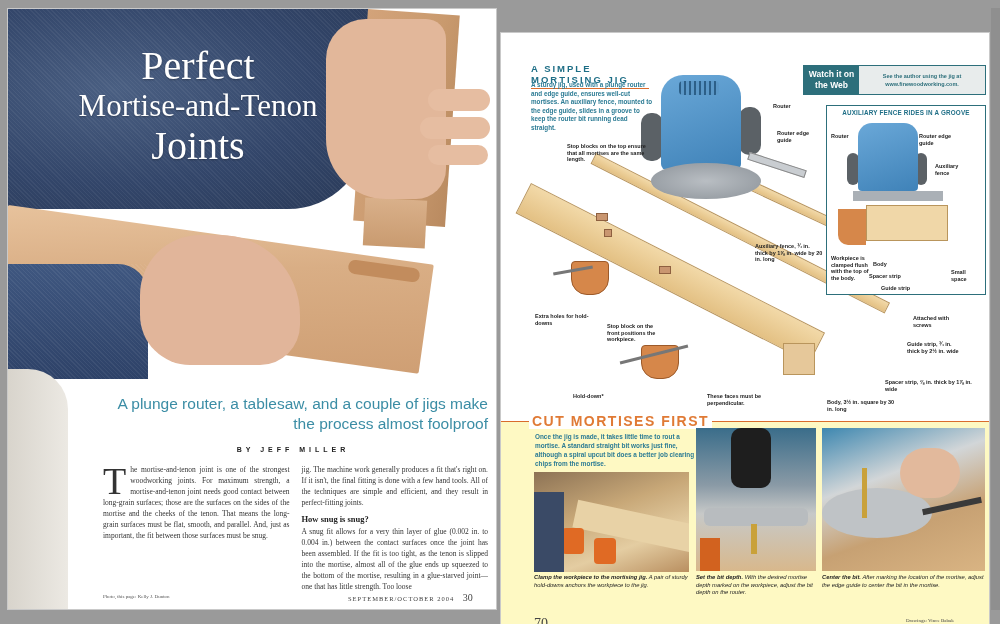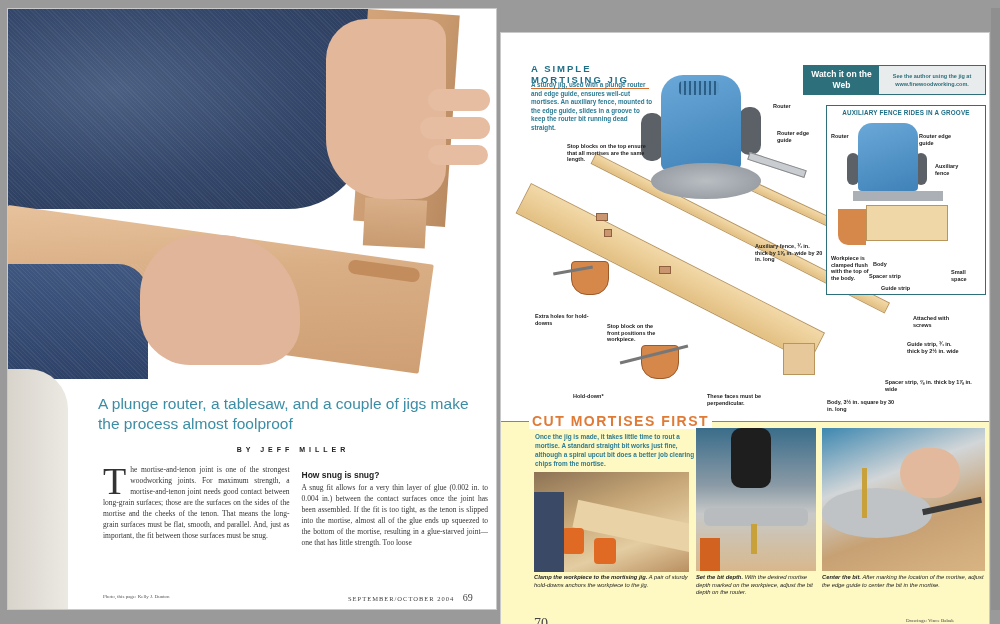--- a/index.html
+++ b/index.html
@@ -23,40 +23,40 @@
   .tenon { position: absolute; left: 356px; top: 190px; width: 62px; height: 48px; background: linear-gradient(180deg, #d9b08a, #c99b70); transform: rotate(3deg); }
   .board { position: absolute; left: 0; top: 196px; width: 430px; height: 110px; background: linear-gradient(170deg, #e7c29c 0%, #d9ae85 40%, #cf9f74 100%); transform: rotate(8deg); transform-origin: left top; border-radius: 2px; }
   .mortise-slot { position: absolute; left: 340px; top: 255px; width: 72px; height: 14px; background: #c28c5d; border-radius: 8px; transform: rotate(8deg); }
   .hand-bottom { position: absolute; left: 132px; top: 226px; width: 160px; height: 130px; background: #e1b59a; border-radius: 60px 80px 40px 50px; }
 
   .title-block { position: absolute; left: 40px; top: 35px; width: 300px; text-align: center; color: #ffffff; font-family: "Liberation Serif", serif; text-shadow: 0 1px 2px rgba(0,0,0,0.3); }
   .title-1 { font-size: 40px; line-height: 44px; }
   .title-2 { font-size: 31px; line-height: 36px; }
   .title-3 { font-size: 40px; line-height: 44px; }
 
-  .deck { position: absolute; left: 90px; top: 385px; width: 390px; text-align: left; color: #3b8da5; font-size: 15.5px; line-height: 20px; }
+  .deck { position: absolute; left: 90px; top: 385px; width: 390px; text-align: right; color: #3b8da5; font-size: 15.5px; line-height: 20px; }
   .byline { position: absolute; left: 90px; top: 437px; width: 390px; text-align: center; font-size: 7px; font-weight: bold; letter-spacing: 4px; color: #222; }
 
   .body-cols { position: absolute; left: 95px; top: 455px; width: 385px; display: flex; gap: 12px; font-family: "Liberation Serif", serif; font-size: 7.5px; line-height: 11px; color: #333; text-align: justify; }
   .col { flex: 1; }
   .dropcap { float: left; font-size: 38px; line-height: 30px; margin: 2px 4px 0 0; color: #333; font-family: "Liberation Serif", serif; }
   .para-indent { text-indent: 10px; }
-  .subhead { font-family: Liberation Sans, sans-serif; font-weight: bold; font-size: 8.5px; color: #222; margin: 6px 0 1px; }
+  .subhead { font-family: Liberation Serif, serif; font-weight: bold; font-size: 8.5px; color: #222; margin: 6px 0 1px; }
 
   .photo-credit { position: absolute; left: 95px; top: 585px; font-family: "Liberation Serif", serif; font-size: 5px; color: #555; }
   .folio-left { position: absolute; left: 340px; top: 583px; font-family: "Liberation Serif", serif; font-size: 6.5px; letter-spacing: 1px; color: #444; }
   .folio-left .pg { font-size: 10px; margin-left: 6px; letter-spacing: 0; }
 
   
   .section-top { position: absolute; left: 0; top: 0; width: 488px; height: 388px; background: #ffffff; }
   .jig-heading { position: absolute; left: 30px; top: 30px; font-size: 9.5px; font-weight: bold; letter-spacing: 2px; color: #1e6e86; padding-bottom: 3px; border-bottom: 1.5px solid #d96c2c; width: 118px; }
   .jig-intro { position: absolute; left: 30px; top: 48px; width: 122px; font-size: 6.3px; line-height: 8.5px; font-weight: bold; color: #2b7b94; }
 
   .web-box { position: absolute; left: 302px; top: 32px; width: 183px; height: 30px; display: flex; border: 1px solid #2d6f7b; }
-  .web-left { width: 75px; background: #2d6f7b; color: #fff; font-size: 8.5px; font-weight: bold; text-align: center; line-height: 11px; padding-top: 3px; }
+  .web-left { width: 55px; background: #2d6f7b; color: #fff; font-size: 8.5px; font-weight: bold; text-align: center; line-height: 11px; padding-top: 3px; }
   .web-right { flex: 1; background: #e8ecec; color: #2d6f7b; font-size: 5.5px; font-weight: bold; text-align: center; line-height: 8px; padding-top: 6px; }
 
   .aux-box { position: absolute; left: 325px; top: 72px; width: 160px; height: 190px; border: 1.5px solid #2d6f7b; background: #ffffff; }
   .aux-title { font-size: 6.3px; font-weight: bold; color: #1e6e86; text-align: center; margin-top: 3px; letter-spacing: 0.2px; }
 
   .lbl { position: absolute; font-size: 5.5px; line-height: 6.5px; color: #222; font-weight: bold; }
 
   
   .router-body { position: absolute; left: 160px; top: 42px; width: 80px; height: 95px; background: linear-gradient(160deg, #6aa8d8, #3f82b8); border-radius: 22px 22px 6px 6px; }
   .router-vents { position: absolute; left: 178px; top: 48px; width: 40px; height: 14px; background: repeating-linear-gradient(90deg, #2c5f88 0 2px, #5b98c8 2px 5px); border-radius: 4px; }
@@ -113,40 +113,46 @@
     <div class="tenon"></div>
     <div class="hand-top"></div>
     <div class="finger" style="left:420px;top:80px;width:62px;height:22px;"></div>
     <div class="finger" style="left:412px;top:108px;width:70px;height:22px;"></div>
     <div class="finger" style="left:420px;top:136px;width:60px;height:20px;"></div>
     <div class="board"></div>
     <div class="mortise-slot"></div>
     <div class="arm-bottom"></div>
     <div class="hand-bottom"></div>
 
+    <div class="title-block">
+      <div class="title-1">Perfect</div>
+      <div class="title-2">Mortise-and-Tenon</div>
+      <div class="title-3">Joints</div>
+    </div>
   </div>
   <div class="apron"></div>
 
   <div class="deck">A plunge router, a tablesaw, and a couple of jigs make the process almost foolproof</div>
   <div class="byline">BY JEFF MILLER</div>
 
   <div class="body-cols">
     <div class="col">
       <p><span class="dropcap">T</span><span>he mortise-and-tenon joint is one of the strongest woodworking joints. For maximum strength, a mortise-and-tenon joint needs good contact between long-grain surfaces; those are the surfaces on the sides of the mortise and the cheeks of the tenon. That means the long-grain surfaces must be flat, smooth, and parallel. And, just as important, the fit between those surfaces must be snug.</span></p>
     </div>
     <div class="col">
+      <p>jig. The machine work generally produces a fit that's right on. If it isn't, the final fitting is done with a few hand tools. All of the techniques are simple and efficient, and they result in perfect-fitting joints.</p>
       <div class="subhead">How snug is snug?</div>
       <p>A snug fit allows for a very thin layer of glue (0.002 in. to 0.004 in.) between the contact surfaces once the joint has been assembled. If the fit is too tight, as the tenon is slipped into the mortise, almost all of the glue ends up squeezed to the bottom of the mortise, resulting in a glue-starved joint—one that has little strength. Too loose</p>
     </div>
   </div>
 
   <div class="photo-credit">Photo, this page: Kelly J. Dunton</div>
   <div class="folio-left">
     <span>SEPTEMBER/OCTOBER 2004</span>
-    <span class="pg">69</span>
+    <span class="pg">30</span>
   </div>
 </div>
 
 <div class="page page-right">
   <div class="section-top">
     <div class="jig-heading">A SIMPLE MORTISING JIG</div>
     <div class="jig-intro">A sturdy jig, used with a plunge router and edge guide, ensures well-cut mortises. An auxiliary fence, mounted to the edge guide, slides in a groove to keep the router bit running dead straight.</div>
 
     <div class="web-box">
       <div class="web-left">Watch it on the Web</div>

